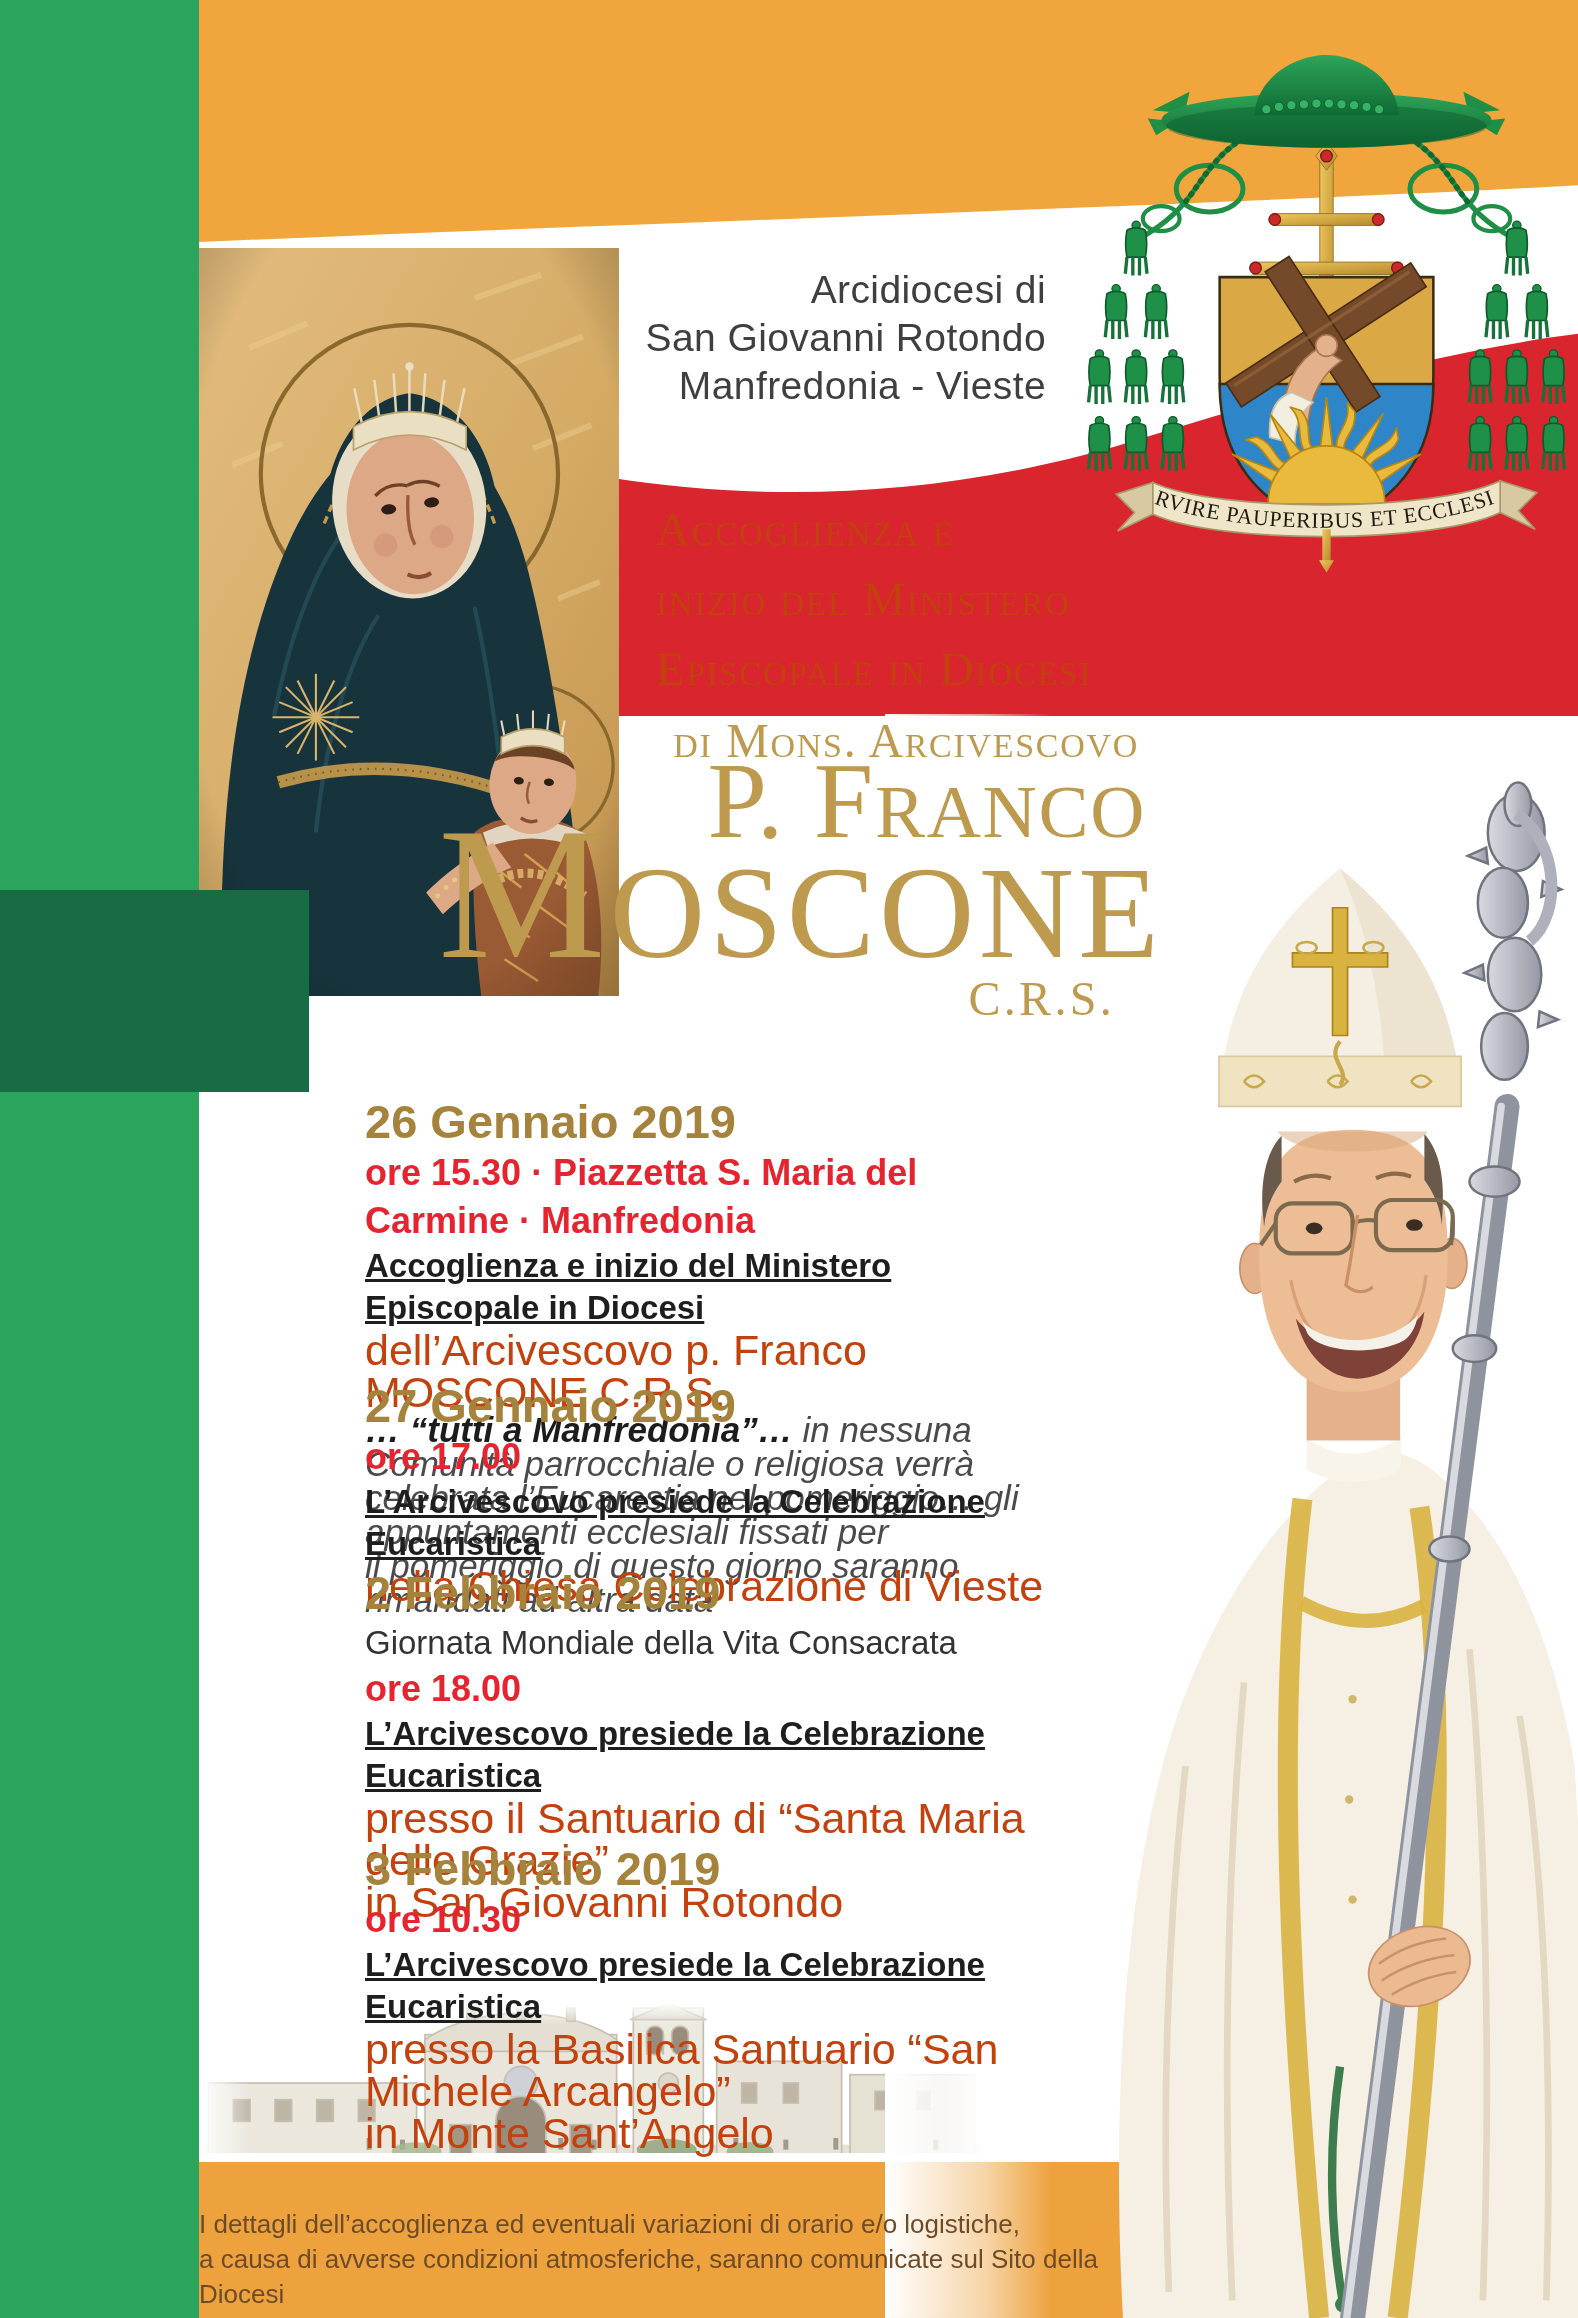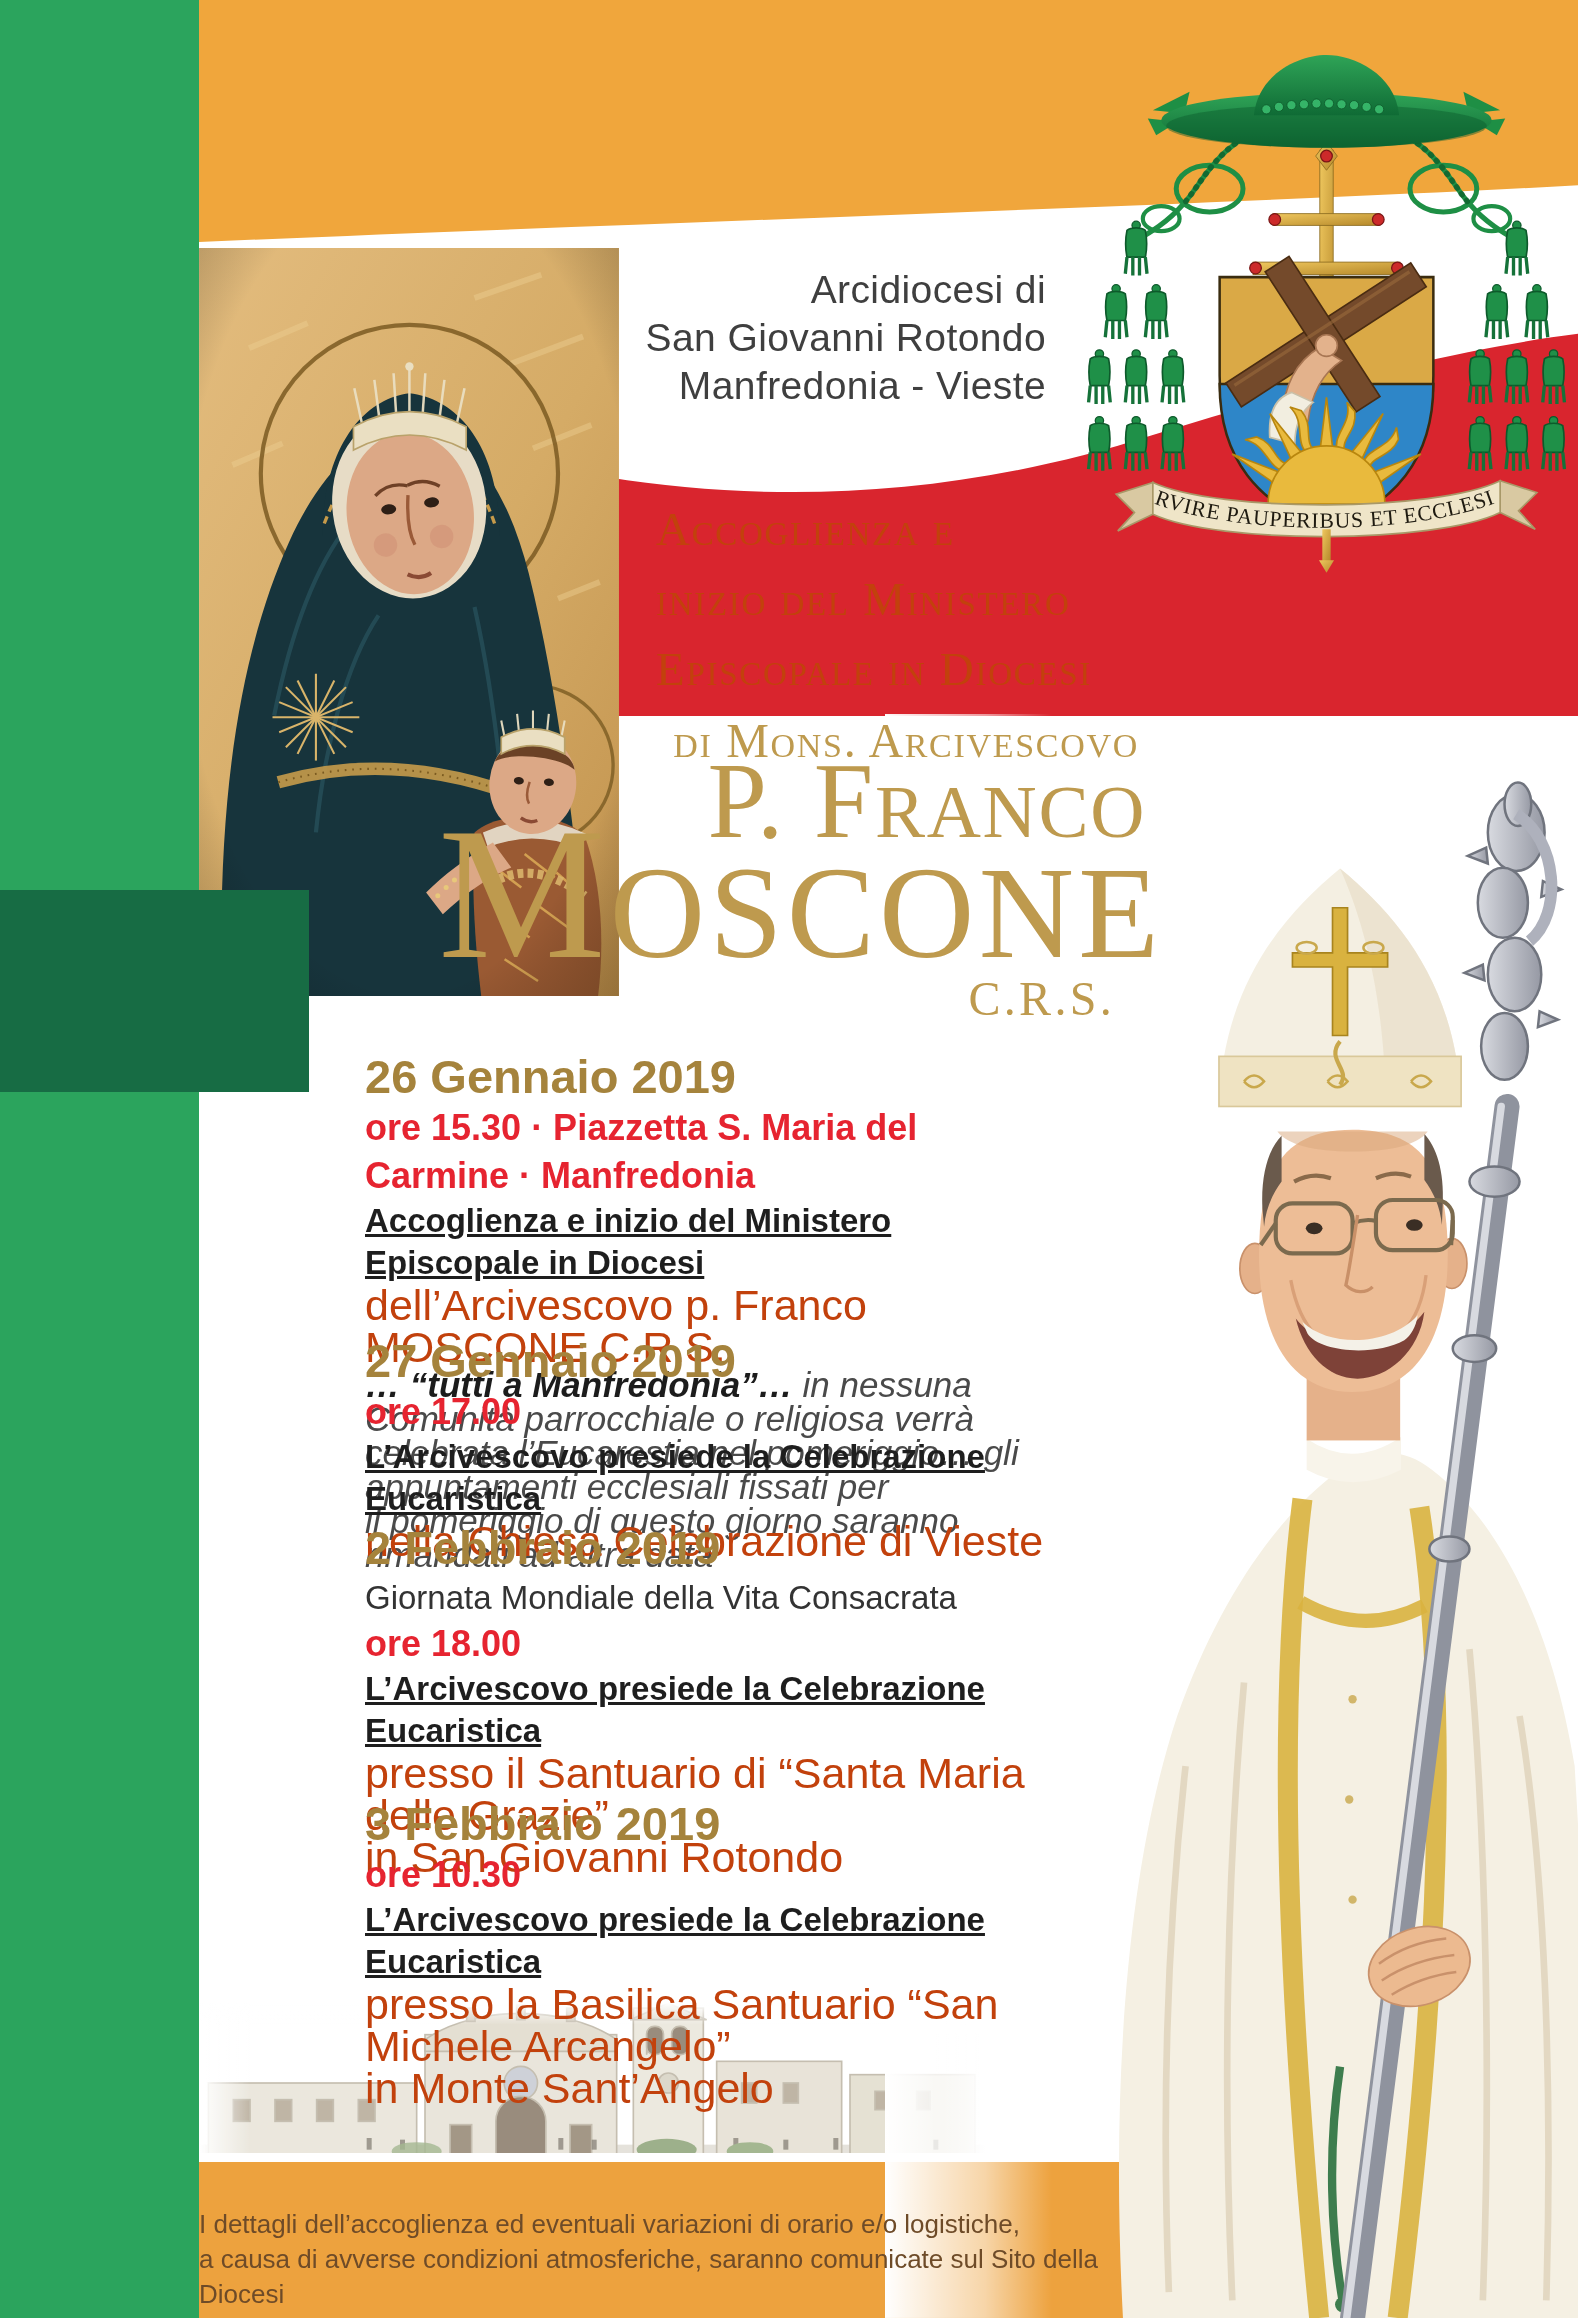--- a/index.html
+++ b/index.html
@@ -40,21 +40,21 @@
   .g-n2{right:416px;top:800px;font-size:188px;letter-spacing:4.2px;line-height:1;}
   .g-crs{right:464px;top:971px;font-size:48px;letter-spacing:3.3px;font-variant:normal;}
 
   
   #events{position:absolute;inset:0;z-index:6;}
   .event{position:absolute;left:365px;width:685px;}
   .event:nth-of-type(1){top:1049px}
   .event:nth-of-type(2){top:1333px}
   .event:nth-of-type(3){top:1520px}
   .event:nth-of-type(4){top:1796px}
-  .ev-date{font-size:47px;font-weight:bold;color:#A5833C;line-height:55px;}
+  .ev-date{font-size:47px;font-weight:bold;color:#A5833C;line-height:55px;margin-top:45px;}
   .ev-subtitle{font-size:33px;color:#333;line-height:45px;}
   .ev-time{font-size:36px;color:#E62430;line-height:48px;}
   .ev-time b{font-weight:bold;}
   .ev-time span{font-weight:600;}
   .ev-b{font-size:33px;font-weight:bold;color:#1E1E1E;line-height:42px;text-decoration:underline;}
   .ev-r{font-size:43px;color:#c2410c;line-height:42px;}
   .ev-note{font-size:35px;font-style:italic;color:#4A4A4A;line-height:34px;}
   .ev-note .lead{font-weight:bold;color:#1C1C1C;}
 
   

